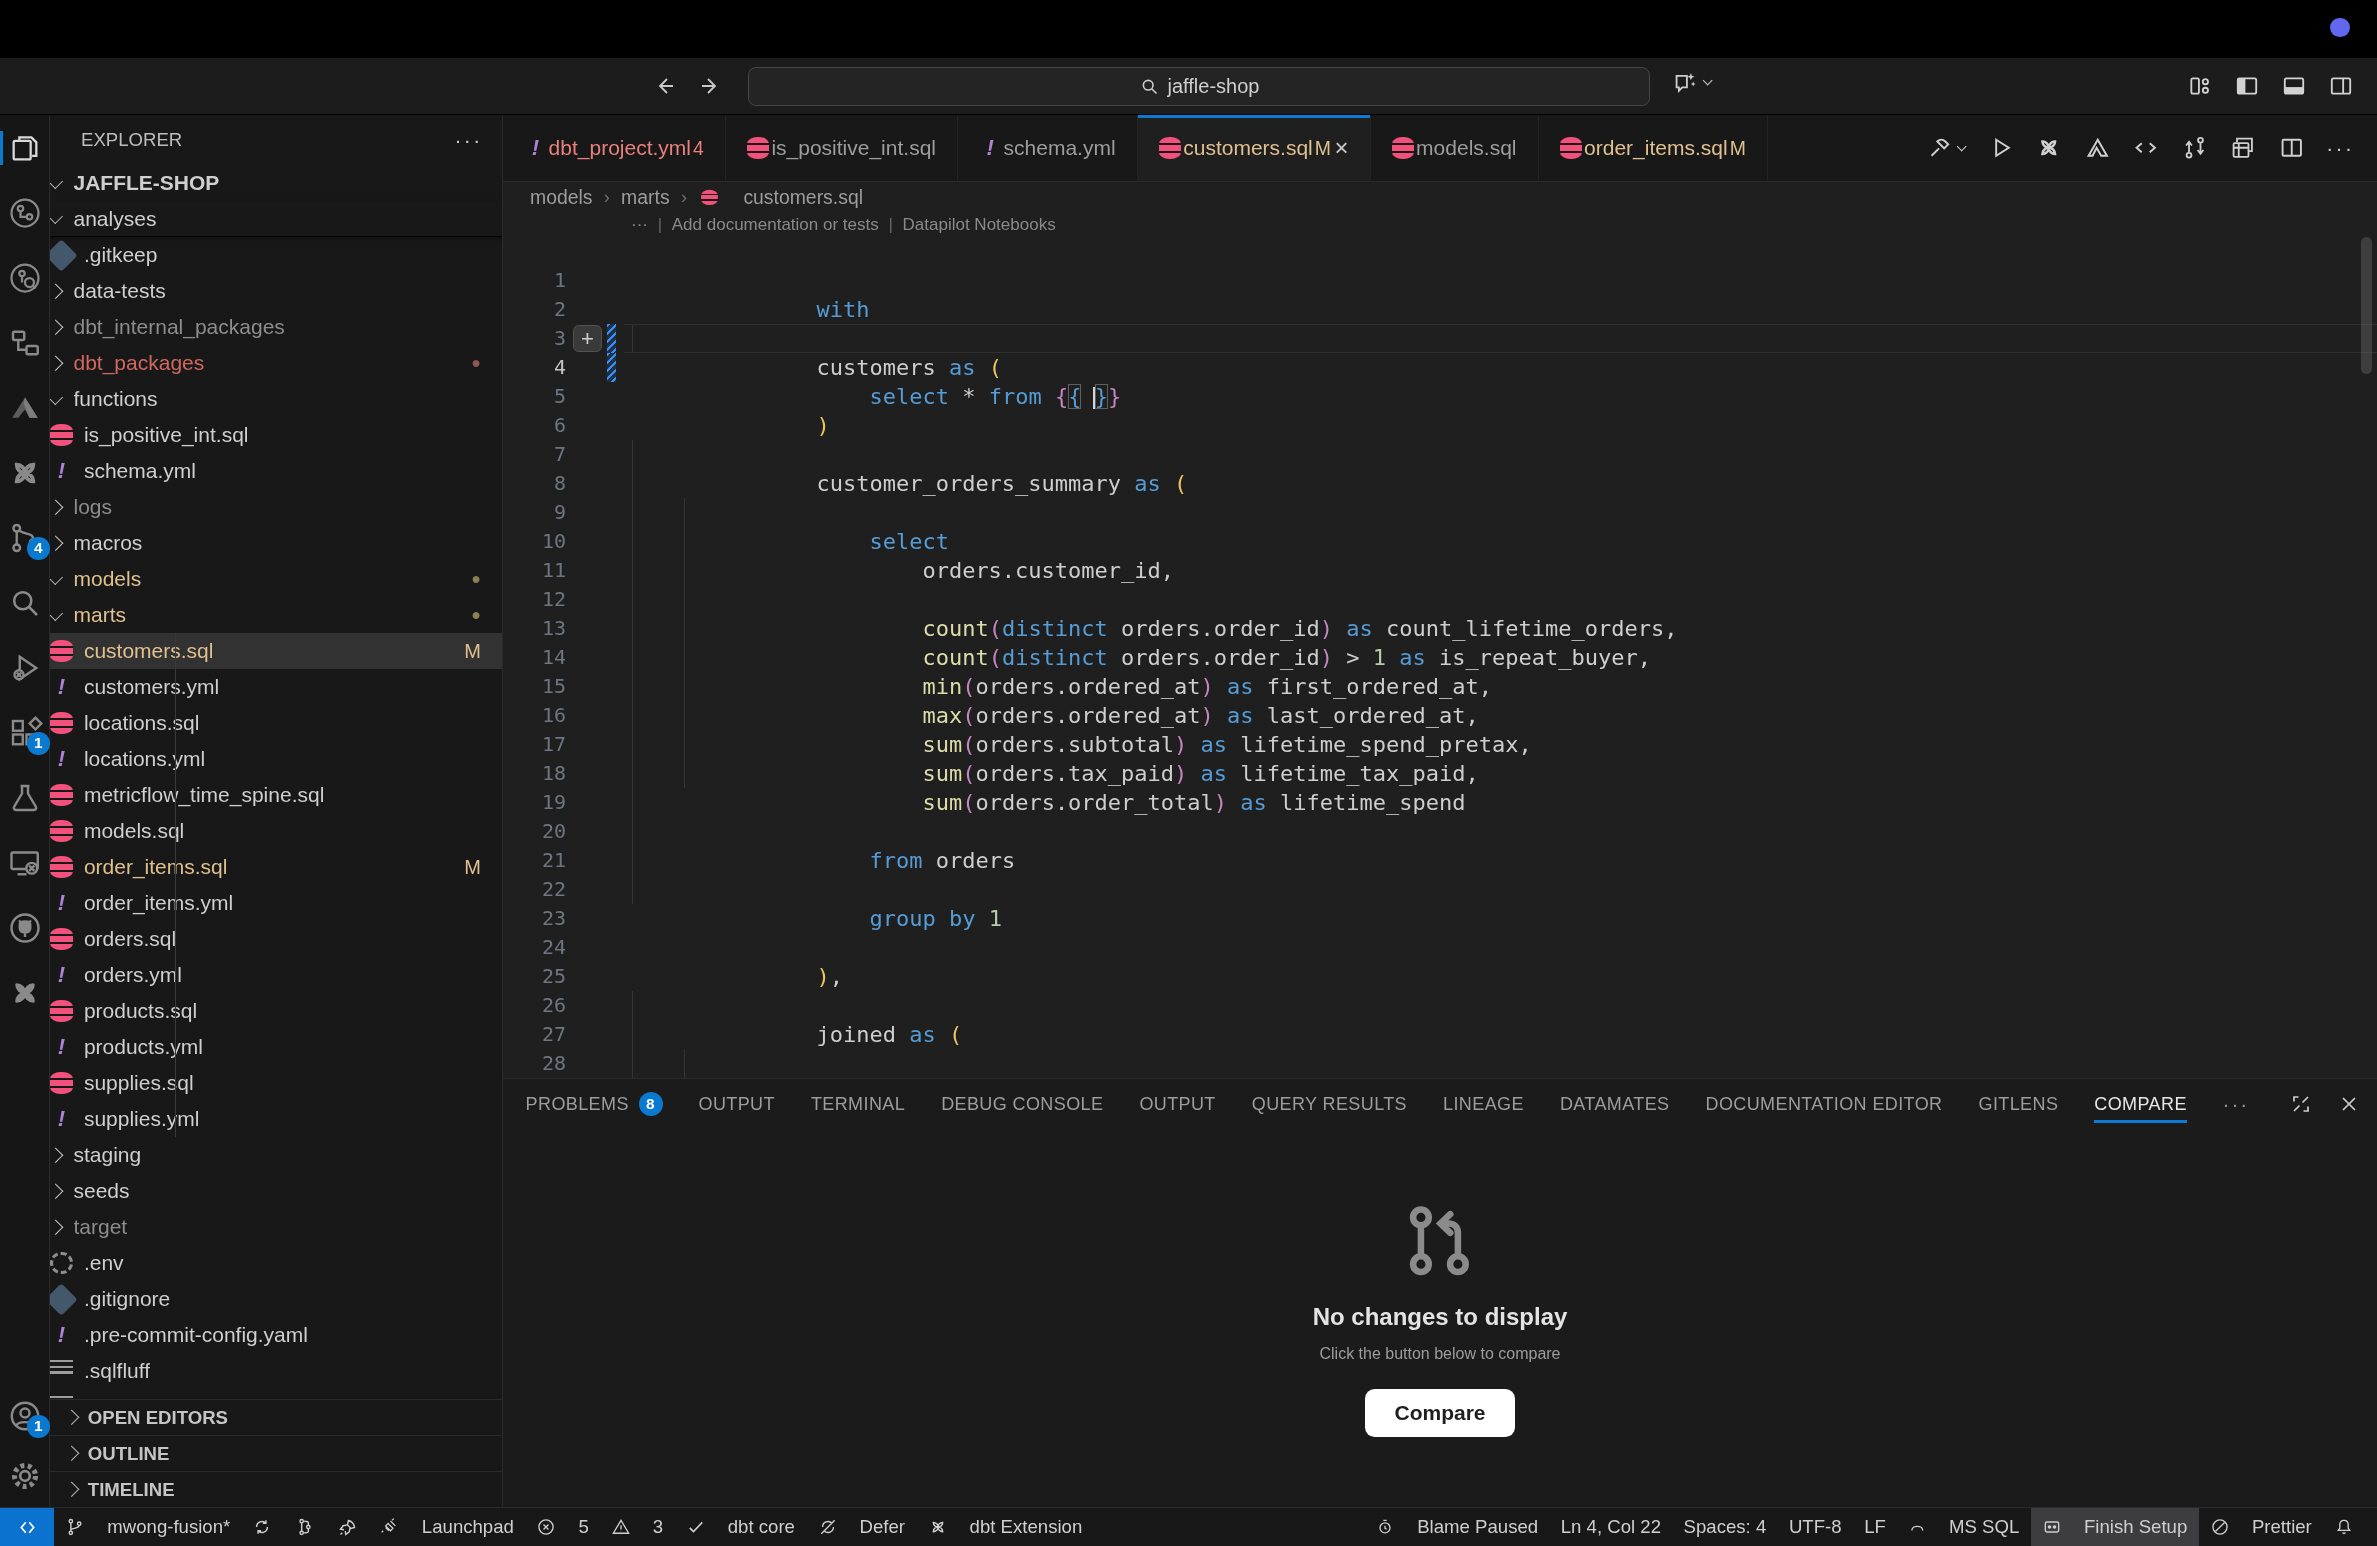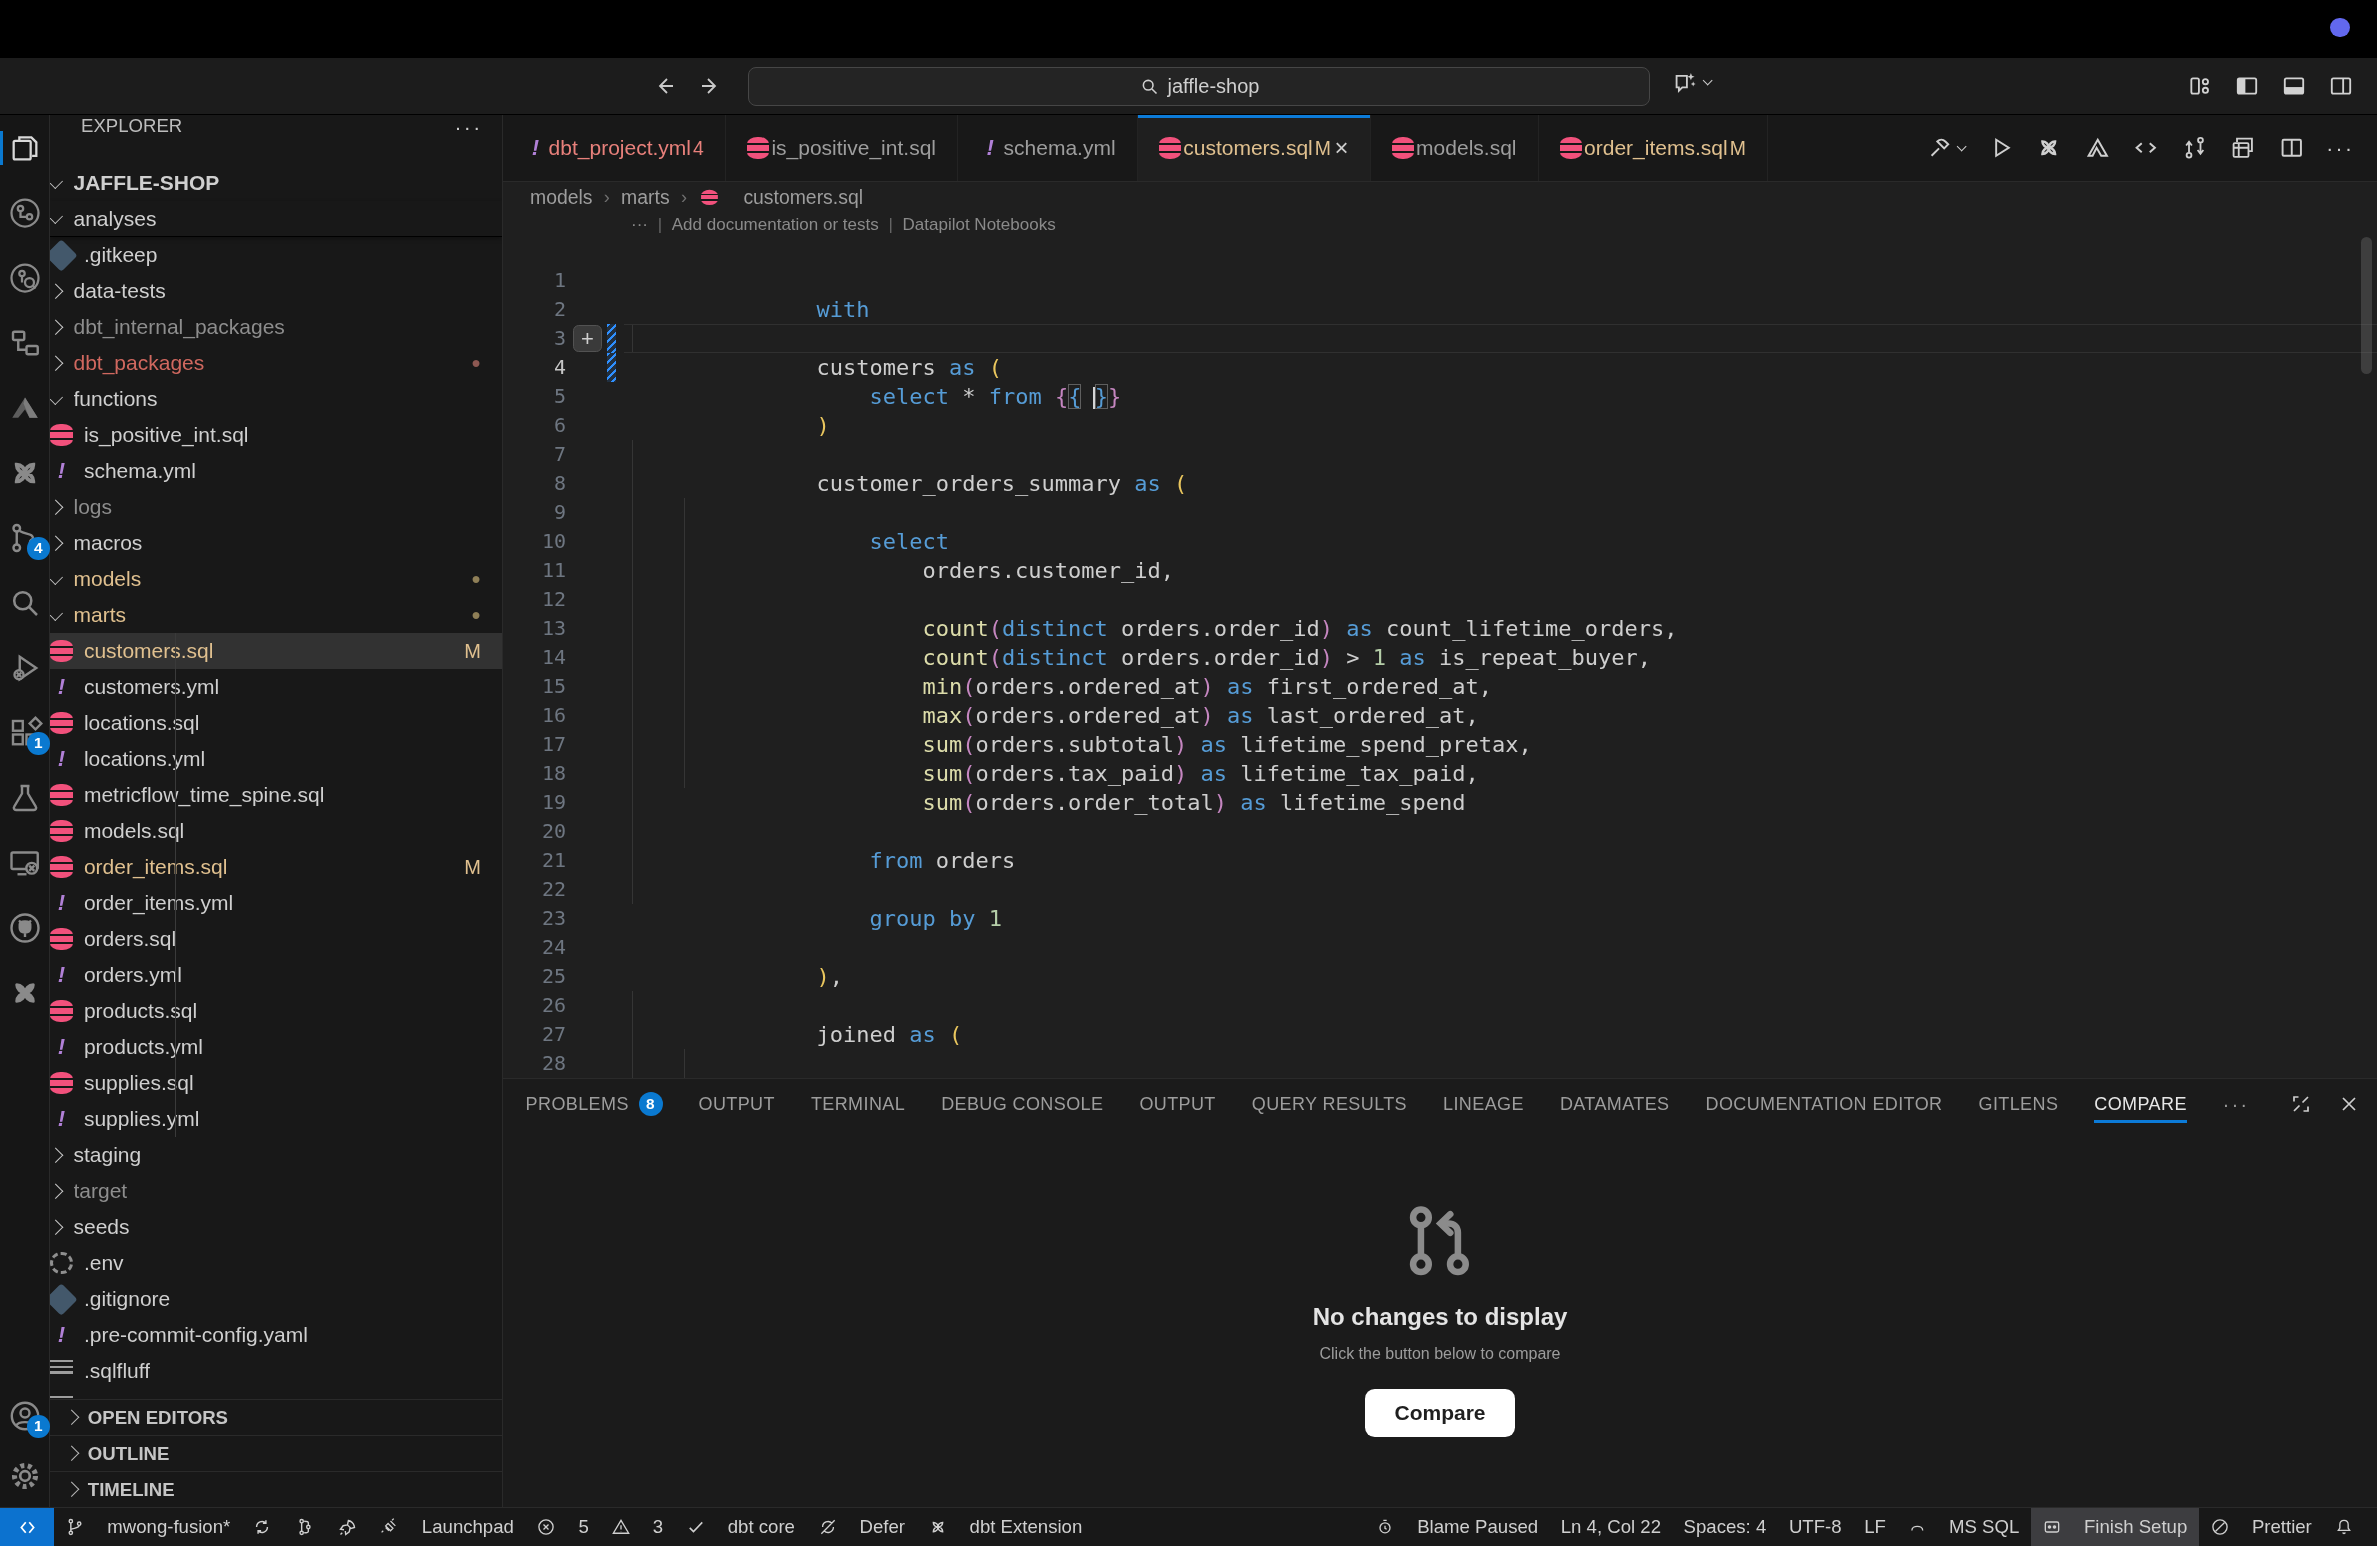--- a/index.html
+++ b/index.html
@@ -22,21 +22,21 @@
   .activitybar{width:50px;background:#161616;border-right:0.8px solid #2a2a2a;display:flex;flex-direction:column;align-items:center;padding-top:14.6px;flex:none;}
   .ab-top{display:flex;flex-direction:column;gap:28px;align-items:center;}
   .ab-bottom{margin-top:auto;display:flex;flex-direction:column;gap:22.6px;align-items:center;padding-bottom:13px;}
   .ab-item{position:relative;width:37px;height:37px;display:flex;align-items:center;justify-content:center;color:#8a8a8a;}
   .ab-item.active{color:#d9d9d9;}
   .ab-item.active::before{content:'';position:absolute;left:-6.5px;top:1.6px;bottom:1.6px;width:3.2px;background:#0a79d0;}
   .ab-badge{position:absolute;right:-6.5px;bottom:-3.2px;min-width:22.6px;height:22.6px;border-radius:11.3px;background:#0a79d0;color:#fff;font-size:15.4px;font-weight:bold;display:flex;align-items:center;justify-content:center;padding:0 3.2px;}
 
   
   .sidebar{width:453px;background:#181818;border-right:0.8px solid #2a2a2a;display:flex;flex-direction:column;flex:none;min-height:0;}
-  .side-header{height:50px;display:flex;padding:0 19.4px 0 31px;color:#bdbdbd;font-size:18.6px;flex:none;}
+  .side-header{height:50px;display:flex;align-items:center;padding:0 19.4px 0 31px;color:#bdbdbd;font-size:18.6px;flex:none;}
   .side-header .dots{margin-left:auto;letter-spacing:2.4px;color:#cccccc;font-size:21px;}
   .tree{flex:1;overflow:hidden;font-size:21px;color:#cfcfcf;}
   .tree-row{position:relative;height:36px;display:flex;align-items:center;}
   .tree-row.selected{background:#323232;}
   .tree-row.sticky-sep{border-bottom:0.8px solid #000;box-shadow:0 2.4px 4.9px rgba(0,0,0,.4);}
   .tree-row.guided::before{content:'';position:absolute;left:125px;top:0;bottom:0;width:0.8px;background:#3a3a3a;}
   .lvl0{padding-left:81px;}.lvl1{padding-left:112px;}.lvl1f{padding-left:113px;}
   .lvl2{padding-left:125px;}.lvl2f{padding-left:118px;}.lvl3f{padding-left:133px;}
   .chev{flex:none;width:10.5px;height:10.5px;border-right:1.9px solid #c5c5c5;border-bottom:1.9px solid #c5c5c5;margin-right:13px;}
   .chev.down{transform:rotate(45deg) translate(-1.6px,-1.6px);}
@@ -543,28 +543,28 @@
             <span style="display:contents" class="lvl2"></span>
             <span class="chev right"></span>
 
             <span class="tlabel">staging</span>
 
           </div>
           <div class="tree-row">
             <span style="display:contents" class="lvl1"></span>
             <span class="chev right"></span>
 
-            <span class="tlabel dim">target</span>
+            <span class="tlabel">seeds</span>
 
           </div>
           <div class="tree-row">
             <span style="display:contents" class="lvl1"></span>
             <span class="chev right"></span>
 
-            <span class="tlabel">seeds</span>
+            <span class="tlabel dim">target</span>
 
           </div>
           <div class="tree-row">
             <span style="display:contents" class="lvl1f"></span>
 
             <span class="ticon">
               <span style="display:flex;align-items:center;justify-content:center;width:100%;height:100%" class="ic-gear"></span>
             </span>
             <span class="tlabel">.env</span>
 

